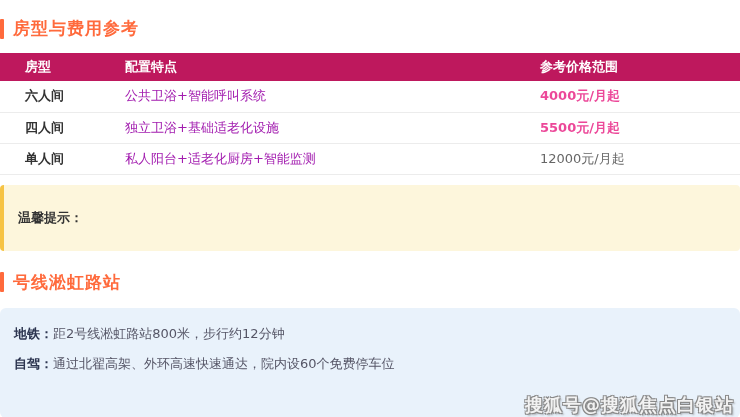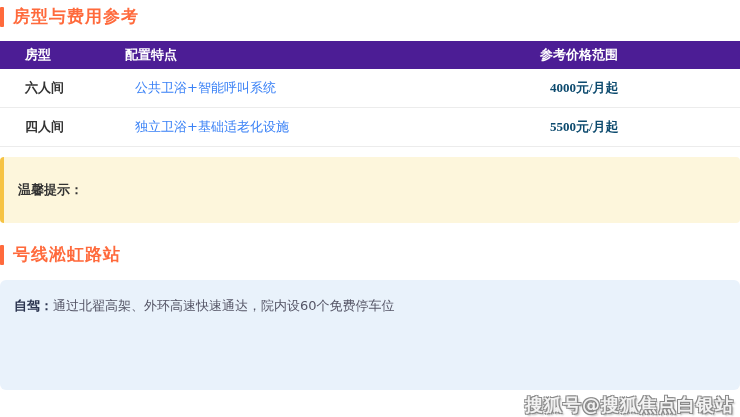--- a/index.html
+++ b/index.html
@@ -10,39 +10,39 @@
     font-family: "DejaVu Sans", "Liberation Sans", sans-serif;
     overflow: hidden;
     position: relative;
   }
   .page { width: 740px; height: 417px; position: relative; overflow: hidden; }
 
   
   .section-title { display: flex; align-items: center; margin: 0; }
   .section-title .bar { width: 4px; height: 20px; background: #ff6a3c; border-radius: 1px; flex: 0 0 4px; }
   .section-title .txt { margin-left: 9px; font-size: 17px; font-weight: bold; color: #ff6a3c; letter-spacing: 1px; }
-  #title1 { padding-top: 5px; }
+  #title1 { padding-top: 17px; }
   #title2 { margin-top: 20px; }
 
   
   table.room-table { width: 740px; border-collapse: collapse; table-layout: fixed; margin-top: 13px; }
   table.room-table col.c1 { width: 125px; }
   table.room-table col.c2 { width: 415px; }
   table.room-table col.c3 { width: 200px; }
-  table.room-table thead tr { background: #4c1d95; }
+  table.room-table thead tr { background: #be185d; }
   table.room-table th {
     height: 28px; padding: 0; text-align: left;
     color: #ffffff; font-size: 13px; font-weight: bold;
   }
   table.room-table th.h1, table.room-table td.room { padding-left: 25px; }
-  table.room-table td { height: 31px; padding: 10px; font-size: 13px; border-bottom: 1px solid #ececec; }
+  table.room-table td { height: 31px; padding: 0; font-size: 13px; border-bottom: 1px solid #ececec; }
   td.room { color: #333333; font-weight: bold; }
-  td.features { color: #3b82f6; }
+  td.features { color: #a21caf; }
   td.price { color: #666666; }
-  td.price.highlight { color: #0c4a6e; font-weight: bold; font-family: Liberation Serif, serif; }
+  td.price.highlight { color: #ec4899; font-weight: bold; }
 
   
   .tip-box {
     margin-top: 10px;
     width: 740px; height: 66px;
     background: #fdf6dc;
     border-left: 4px solid #f6c344;
     border-radius: 4px;
     display: flex; align-items: center;
     padding: 0 14px;
@@ -101,33 +101,41 @@
       <tr>
         <td class="room">六人间</td>
         <td class="features">公共卫浴+智能呼叫系统</td>
         <td class="price highlight">4000元/月起</td>
       </tr>
       <tr>
         <td class="room">四人间</td>
         <td class="features">独立卫浴+基础适老化设施</td>
         <td class="price highlight">5500元/月起</td>
       </tr>
+      <tr>
+        <td class="room">单人间</td>
+        <td class="features">私人阳台+适老化厨房+智能监测</td>
+        <td class="price">12000元/月起</td>
+      </tr>
     </tbody>
   </table>
 
   <div class="tip-box">
     <span class="tip-label">温馨提示：</span>
   </div>
 
   <div class="section-title" id="title2">
     <span class="bar"></span>
     <span class="txt">号线淞虹路站</span>
   </div>
 
   <div class="transport-box">
     <div class="transport-line">
+      <span class="t-label">地铁：</span><span>距2号线淞虹路站800米，步行约12分钟</span>
+    </div>
+    <div class="transport-line">
       <span class="t-label">自驾：</span><span>通过北翟高架、外环高速快速通达，院内设60个免费停车位</span>
     </div>
   </div>
 
   <div class="watermark">搜狐号@搜狐焦点白银站</div>
 
 </div>
 
 </body></html>

